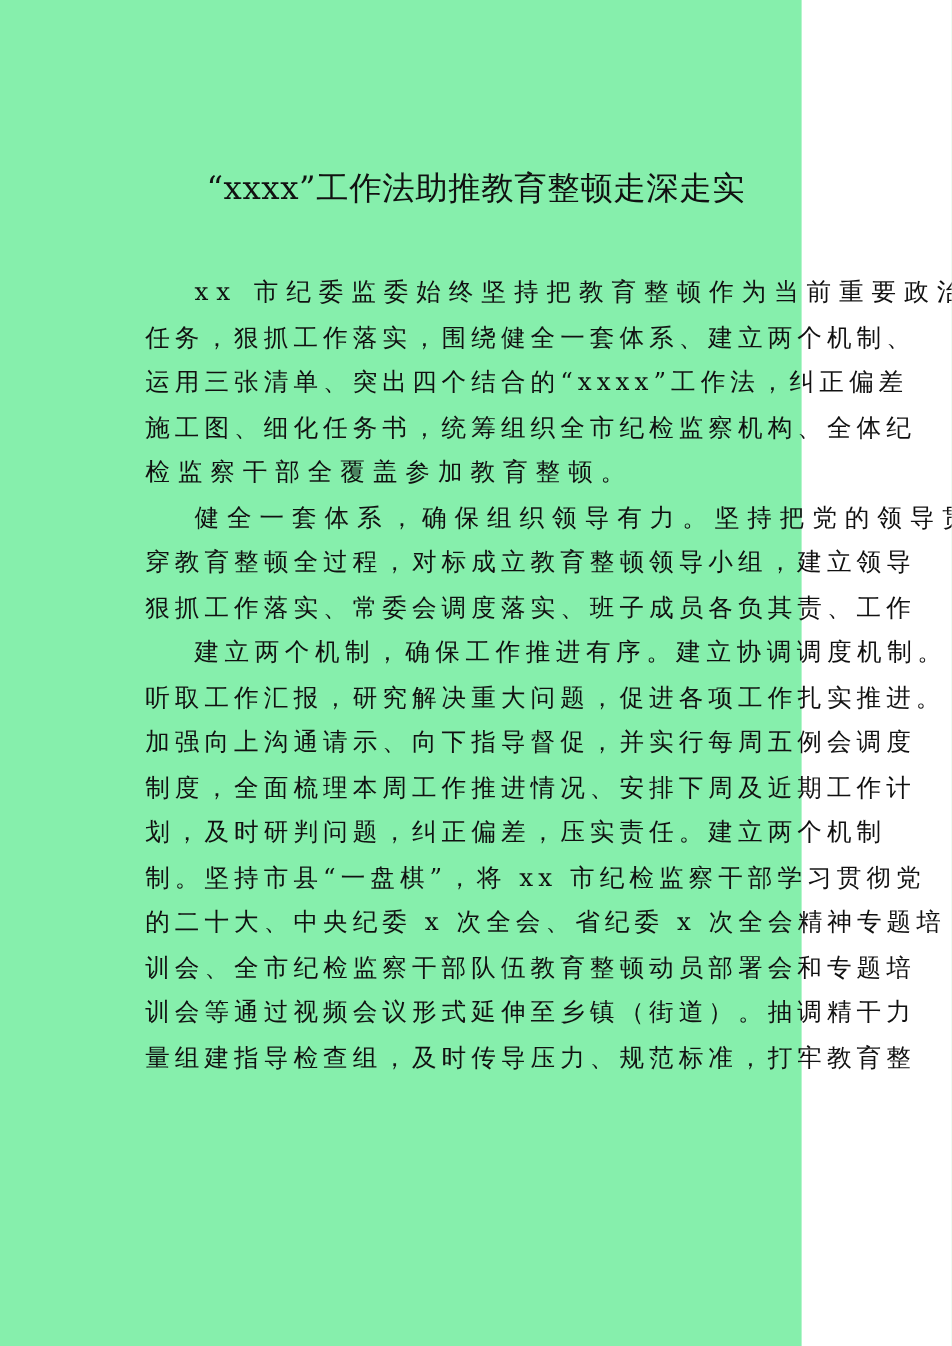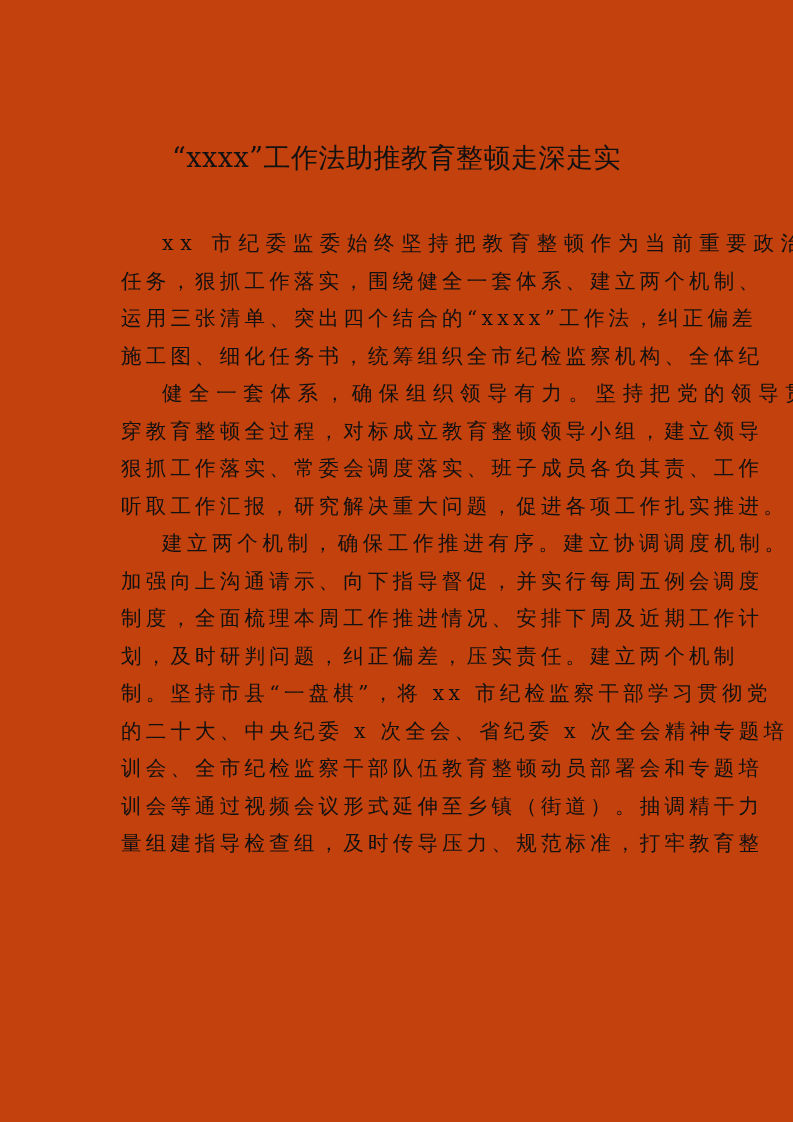--- a/index.html
+++ b/index.html
@@ -1,17 +1,17 @@
 <!DOCTYPE html>
 <html><head>
 <meta charset="utf-8">
 <style>
   html, body { margin: 0; padding: 0; background: #ffffff; }
   body { width: 793px; height: 1122px; position: relative; overflow: hidden; font-family: "DejaVu Serif", "Liberation Serif", serif; color: #111111; }
-  .page { position: absolute; left: 0; top: 0; width: 793px; height: 1122px; background: #c2410c; }
+  .page { position: absolute; left: 0; top: 0; width: 668px; height: 1122px; background: #86efac; }
   .title {
     position: absolute; left: 0; top: 138px; width: 793px;
     text-align: center; font-size: 27px; line-height: 40px;
     font-weight: normal; margin: 0; letter-spacing: 0.5px;
   }
   .body-text {
     position: absolute; left: 121px; top: 225px; width: 560px;
   }
   .line {
     height: 37.5px; line-height: 37.5px; font-size: 20.5px;
@@ -25,25 +25,26 @@
 <body>
 
 <div class="page">
   <h1 class="title">“xxxx”工作法助推教育整顿走深走实</h1>
 
   <div class="body-text">
     <span class="line indent">xx 市纪委监委始终坚持把教育整顿作为当前重要政治</span>
     <span class="line tight">任务，狠抓工作落实，围绕健全一套体系、建立两个机制、</span>
     <span class="line tight">运用三张清单、突出四个结合的“xxxx”工作法，纠正偏差</span>
     <span class="line tight">施工图、细化任务书，统筹组织全市纪检监察机构、全体纪</span>
+    <span class="line">检监察干部全覆盖参加教育整顿。</span>
     <span class="line indent">健全一套体系，确保组织领导有力。坚持把党的领导贯</span>
     <span class="line tight">穿教育整顿全过程，对标成立教育整顿领导小组，建立领导</span>
     <span class="line tight">狠抓工作落实、常委会调度落实、班子成员各负其责、工作</span>
+    <span class="line indent tight">建立两个机制，确保工作推进有序。建立协调调度机制。</span>
     <span class="line tight">听取工作汇报，研究解决重大问题，促进各项工作扎实推进。</span>
-    <span class="line indent tight">建立两个机制，确保工作推进有序。建立协调调度机制。</span>
     <span class="line tight">加强向上沟通请示、向下指导督促，并实行每周五例会调度</span>
     <span class="line tight">制度，全面梳理本周工作推进情况、安排下周及近期工作计</span>
     <span class="line tight">划，及时研判问题，纠正偏差，压实责任。建立两个机制</span>
     <span class="line tight">制。坚持市县“一盘棋”，将 xx 市纪检监察干部学习贯彻党</span>
     <span class="line tight">的二十大、中央纪委 x 次全会、省纪委 x 次全会精神专题培</span>
     <span class="line tight">训会、全市纪检监察干部队伍教育整顿动员部署会和专题培</span>
     <span class="line tight">训会等通过视频会议形式延伸至乡镇（街道）。抽调精干力</span>
     <span class="line tight">量组建指导检查组，及时传导压力、规范标准，打牢教育整</span>
   </div>
 </div>

